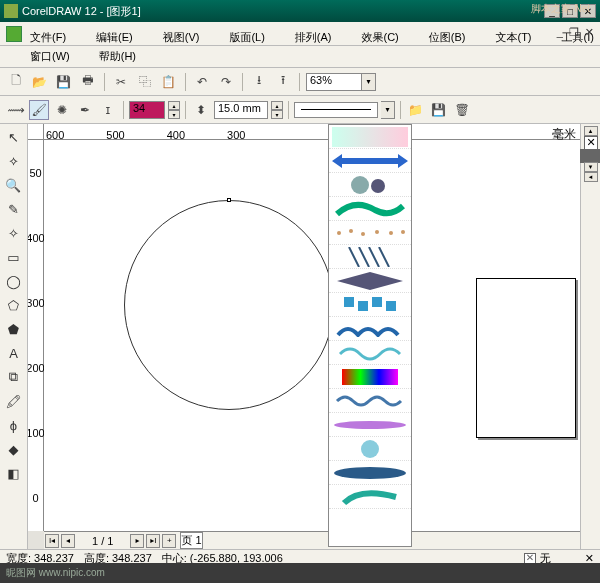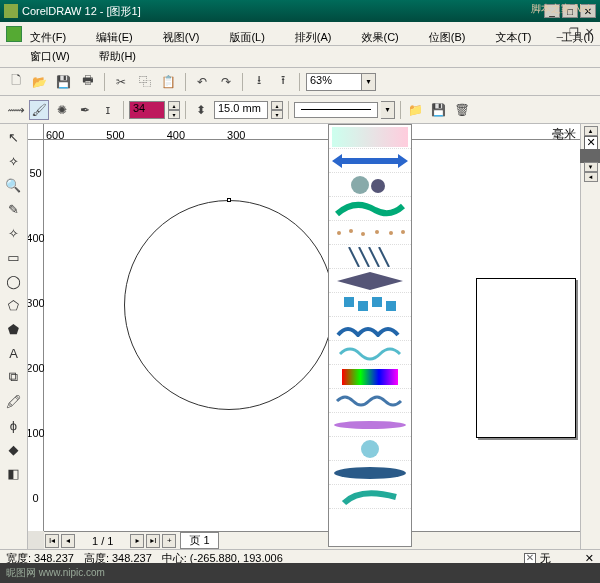--- a/index.html
+++ b/index.html
@@ -37,21 +37,21 @@
 .ruler-v { position: absolute; top: 16px; left: 0; width: 16px; bottom: 18px; background: #fff; border-right: 1px solid #888; font-size: 8px; display: flex; flex-direction: column; justify-content: space-around; align-items: center; }
 .ruler-v span { writing-mode: horizontal-tb; }
 .ruler-corner { position: absolute; top: 0; left: 0; width: 16px; height: 16px; background: #fff; border-right: 1px solid #888; border-bottom: 1px solid #888; }
 .drawing { position: absolute; top: 16px; left: 16px; right: 0; bottom: 18px; background: #fff; }
 .circle { position: absolute; top: 60px; left: 80px; width: 210px; height: 210px; border: 1px solid #333; border-radius: 50%; }
 .circle .handle { position: absolute; top: -3px; left: calc(50% - 2px); width: 4px; height: 4px; border: 1px solid #000; background: #fff; }
 .page-rect { position: absolute; top: 138px; right: 4px; width: 100px; height: 160px; border: 1px solid #000; background: #fff; box-shadow: 2px 2px 0 #888; }
 .unitlabel { position: absolute; top: 2px; right: 4px; font-size: 12px; }
 .navbar { position: absolute; bottom: 0; left: 16px; right: 0; height: 18px; background: #f3f1ea; border-top: 1px solid #888; display: flex; align-items: center; font-size: 10px; }
 .navbtn { width: 14px; height: 14px; border: 1px solid #888; background: #ece9e0; display: inline-flex; align-items: center; justify-content: center; font-size: 8px; margin: 0 1px; }
-.pagetab { background: #fff; border: 1px solid #888; padding: 0 8px; margin-left: 3px; }
+.pagetab { background: #fff; border: 1px solid #888; padding: 0 0; margin-left: 3px; }
 .colorpal { width: 20px; background: #f3f1ea; border-left: 1px solid #bbb; display: flex; flex-direction: column; align-items: center; padding-top: 2px; gap: 0; }
 .swatch { width: 14px; height: 14px; border: 1px solid #666; }
 .palnav { width: 14px; height: 10px; border: 1px solid #888; background: #ece9e0; font-size: 7px; display: flex; align-items: center; justify-content: center; }
 .brushpanel { position: absolute; top: 124px; left: 328px; width: 84px; bottom: 36px; background: #fff; border: 1px solid #888; overflow: hidden; z-index: 50; }
 .brushitem { height: 24px; display: flex; align-items: center; justify-content: center; border-bottom: 1px dotted #ddd; }
 .statusbar { position: absolute; bottom: 16px; left: 0; right: 0; height: 18px; background: #f3f1ea; border-top: 1px solid #bbb; display: flex; align-items: center; padding: 0 6px; font-size: 10px; gap: 10px; }
 .statusbar .nofill { margin-left: auto; display: flex; align-items: center; gap: 4px; }
 .nofill-box { width: 12px; height: 12px; border: 1px solid #666; background: #fff; position: relative; }
 .nofill-box::after { content: "✕"; position: absolute; font-size: 10px; top: -2px; left: 1px; color: #666; }
 .bottombar { position: absolute; bottom: 0; left: 0; right: 0; height: 20px; background: #3a3a3a; color: #aaa; display: flex; align-items: center; padding: 0 6px; font-size: 10px; gap: 6px; }

